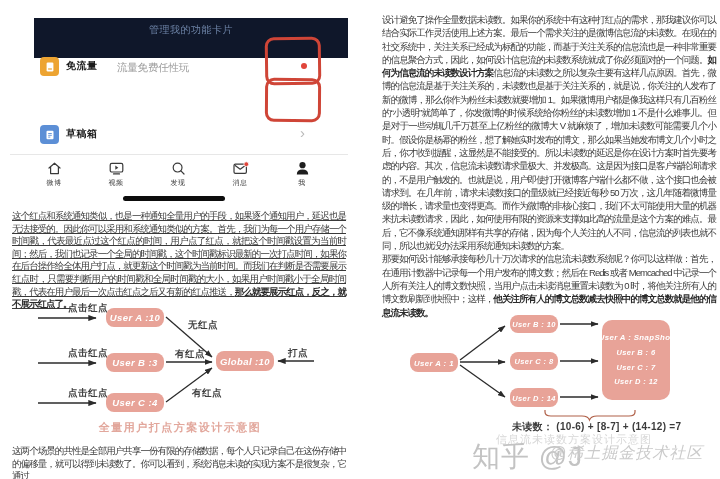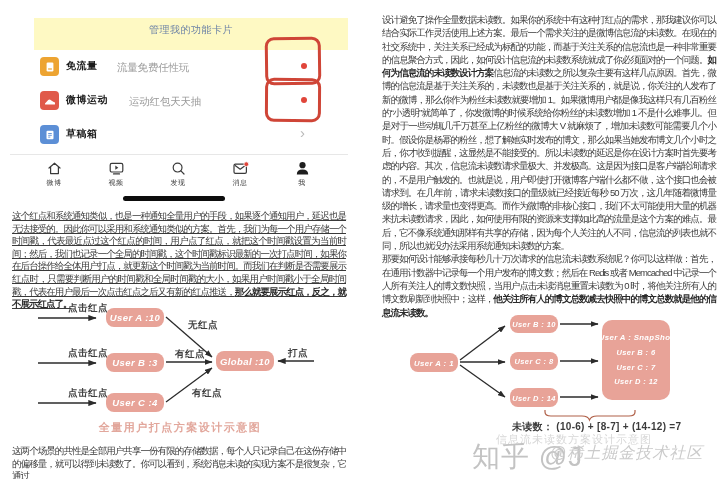--- a/index.html
+++ b/index.html
@@ -4,21 +4,21 @@
 <style>
   html,body{margin:0;padding:0;background:#fff;}
   #canvas{position:relative;width:720px;height:479px;background:#ffffff;overflow:hidden;
           font-family:"Liberation Sans","DejaVu Sans",sans-serif;}
   .page{position:absolute;top:8px;width:338px;}
   #left-page{left:10px;}
   #right-page{left:376px;}
   .abs{position:absolute;}
 
   
-  .banner{position:absolute;left:24px;top:10px;width:314px;height:32px;background:#fef9c3;}
+  .banner{position:absolute;left:24px;top:10px;width:314px;height:40px;background:#0f172a;}
   .banner span{display:block;width:100%;text-align:center;line-height:24px;font-size:10px;color:#6d83a6;letter-spacing:.5px;}
   .menu-row{position:absolute;left:0;width:338px;height:24px;}
   .mi{position:absolute;left:30px;top:1px;width:19px;height:19px;border-radius:4px;display:flex;align-items:center;justify-content:center;}
   .mi svg{width:12px;height:12px;}
   .mi-orange{background:#eda432;}
   .mi-red{background:#e05a4a;}
   .mi-blue{background:#5c8fd6;}
   .mt{position:absolute;left:56px;top:3px;font-size:10px;font-weight:bold;color:#1b1b1b;letter-spacing:.5px;}
   .ms{position:absolute;top:5px;font-size:10.5px;color:#9b9b9b;letter-spacing:-.2px;}
   .rdot{position:absolute;left:291px;top:7px;width:6px;height:6px;border-radius:50%;background:#e0453a;}
@@ -67,30 +67,20 @@
           <svg viewBox="0 0 12 12">
               <rect x="2.6" y="1.5" width="6.8" height="9" rx="1.2" fill="#fff"></rect>
               <rect x="4.1" y="7.4" width="3.8" height="1.2" fill="#eda432"></rect>
             </svg>
         </span>
         <span class="mt">免流量</span>
         <span class="ms" style="left:107px;">流量免费任性玩</span>
         <span class="rdot"></span>
       </div>
 
-      <div class="menu-row" style="top:82px;">
-        <span class="mi mi-red">
-          <svg viewBox="0 0 12 12">
-              <path d="M1,8.5 L4.2,5 Q5.2,4 6.3,4.8 L7.3,5.6 Q9.5,7.2 11,7.6 L11,9 Q11,9.6 10.4,9.6 L1.6,9.6 Q1,9.6 1,9 Z" fill="#fff"></path>
-            </svg>
-        </span>
-        <span class="mt">微博运动</span>
-        <span class="ms" style="left:119px;">运动红包天天抽</span>
-        <span class="rdot"></span>
-      </div>
 
       <div class="menu-row" style="top:116px;text-decoration:underline;">
         <span class="mi mi-blue">
           <svg viewBox="0 0 12 12">
               <rect x="2.5" y="1.8" width="7" height="8.5" rx="1" fill="#fff"></rect>
               <path d="M4.2,4.5 H7.8 M4.2,6.3 H7.8 M4.2,8.1 H6.3" stroke="#5c8fd6" stroke-width="0.9" fill="none"></path>
             </svg>
         </span>
         <span class="mt">草稿箱</span>
         <span class="chev">›</span>

